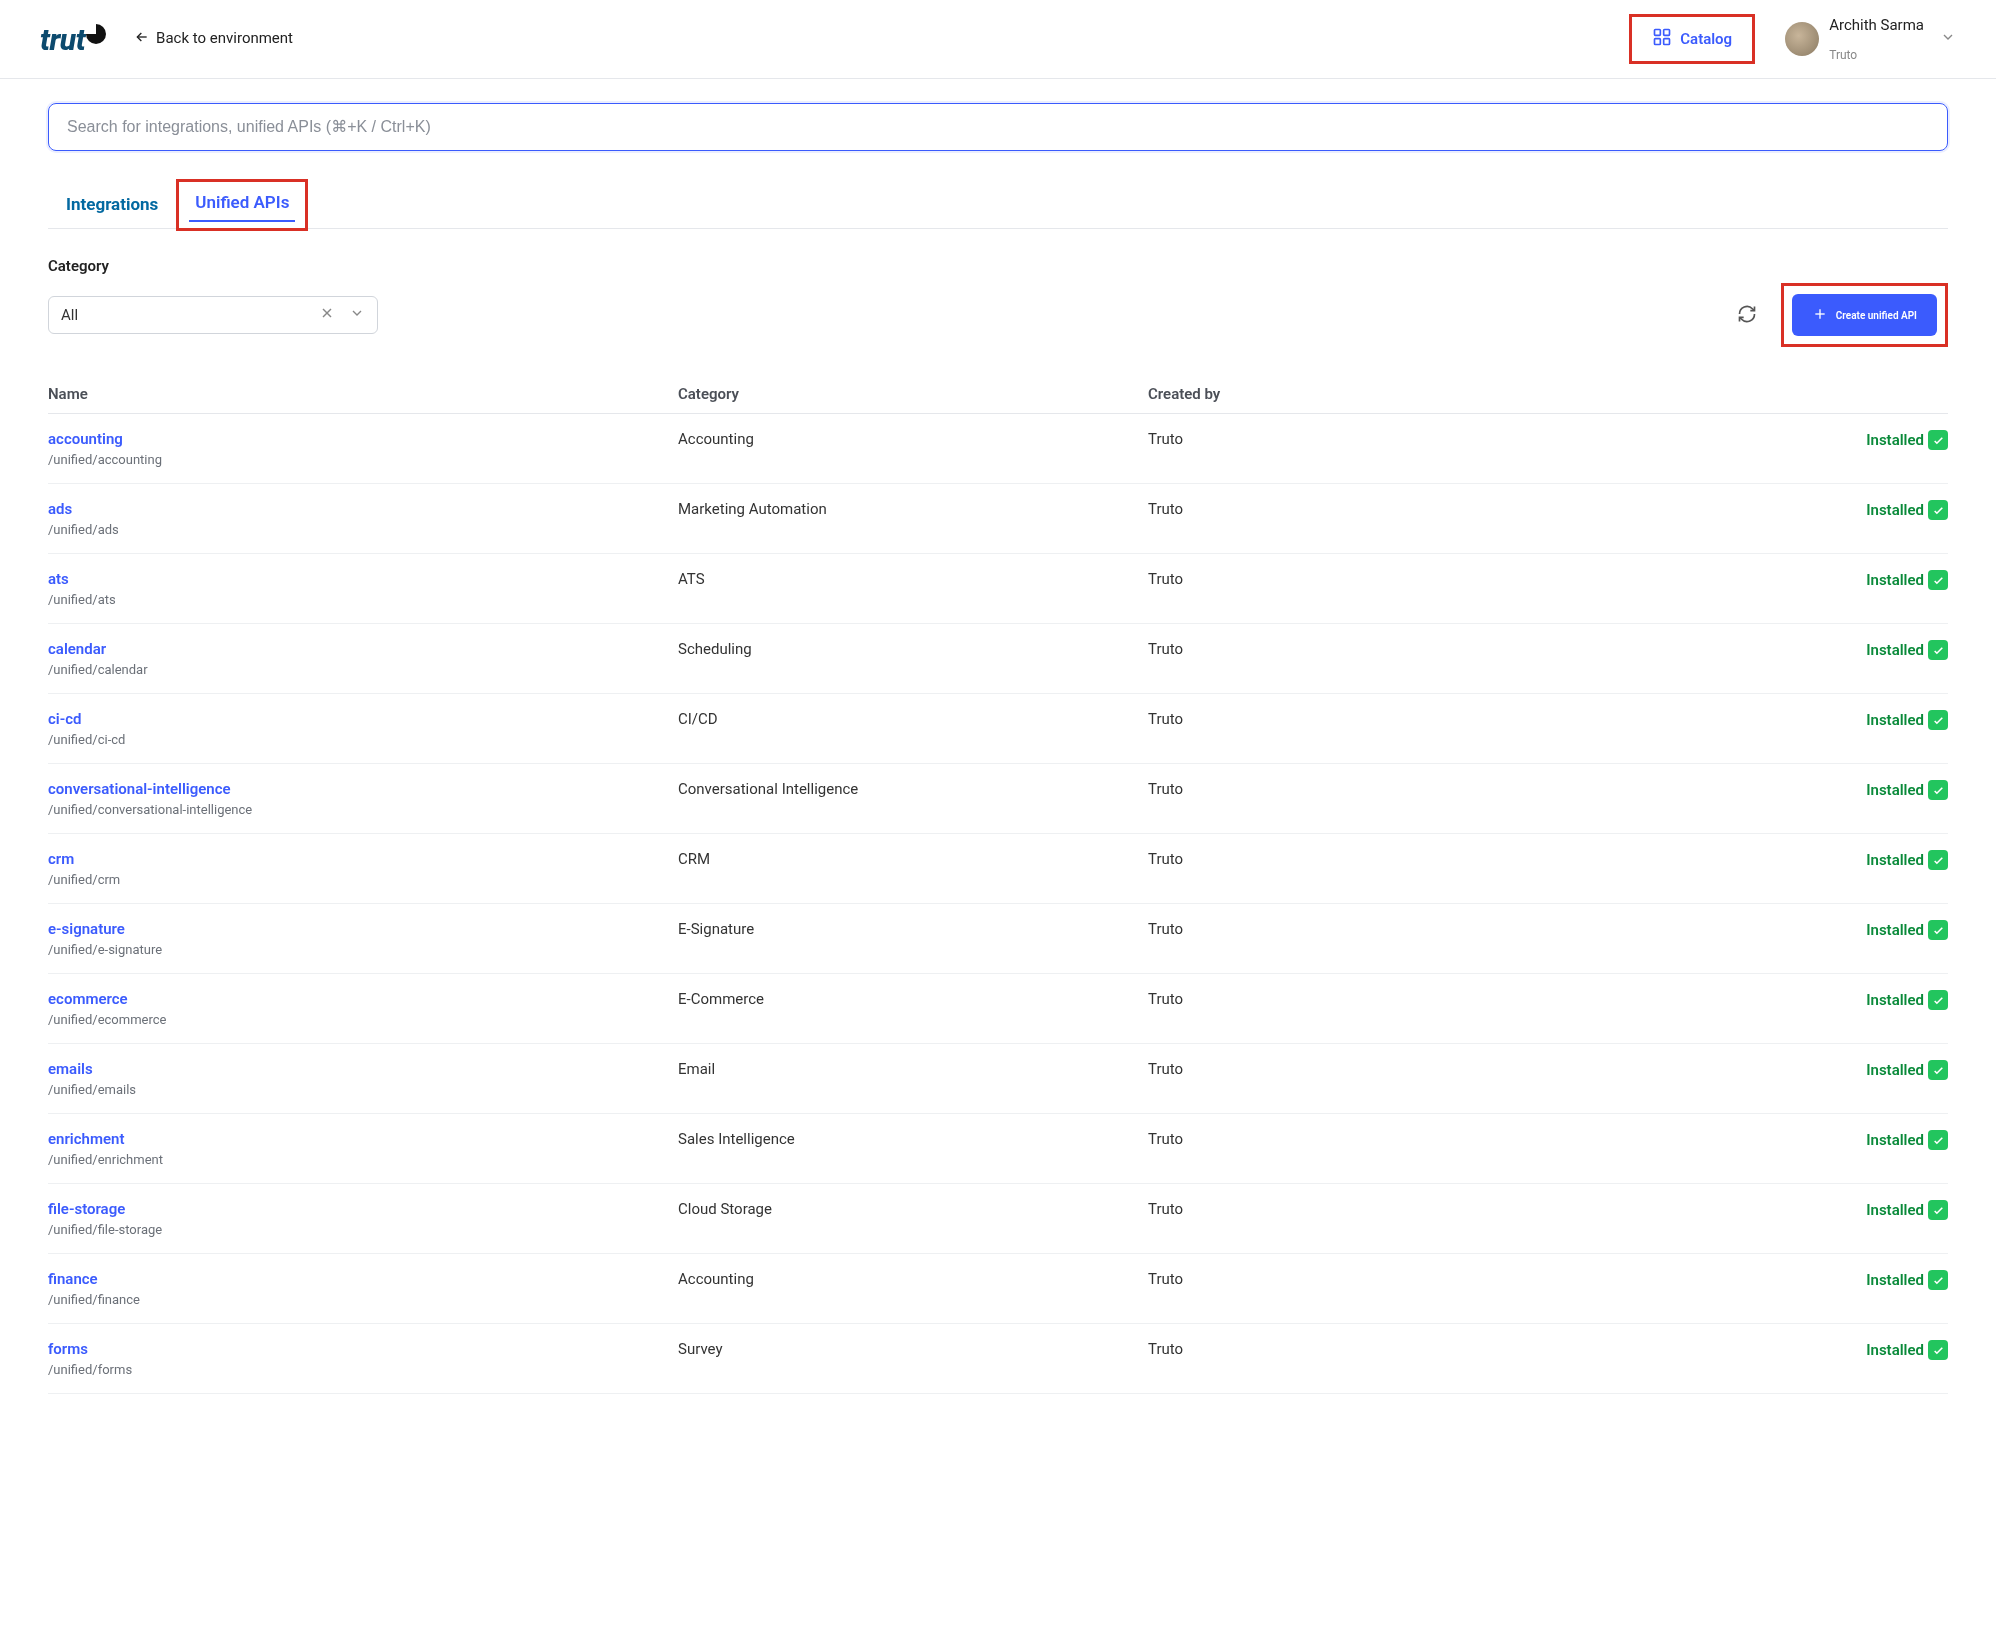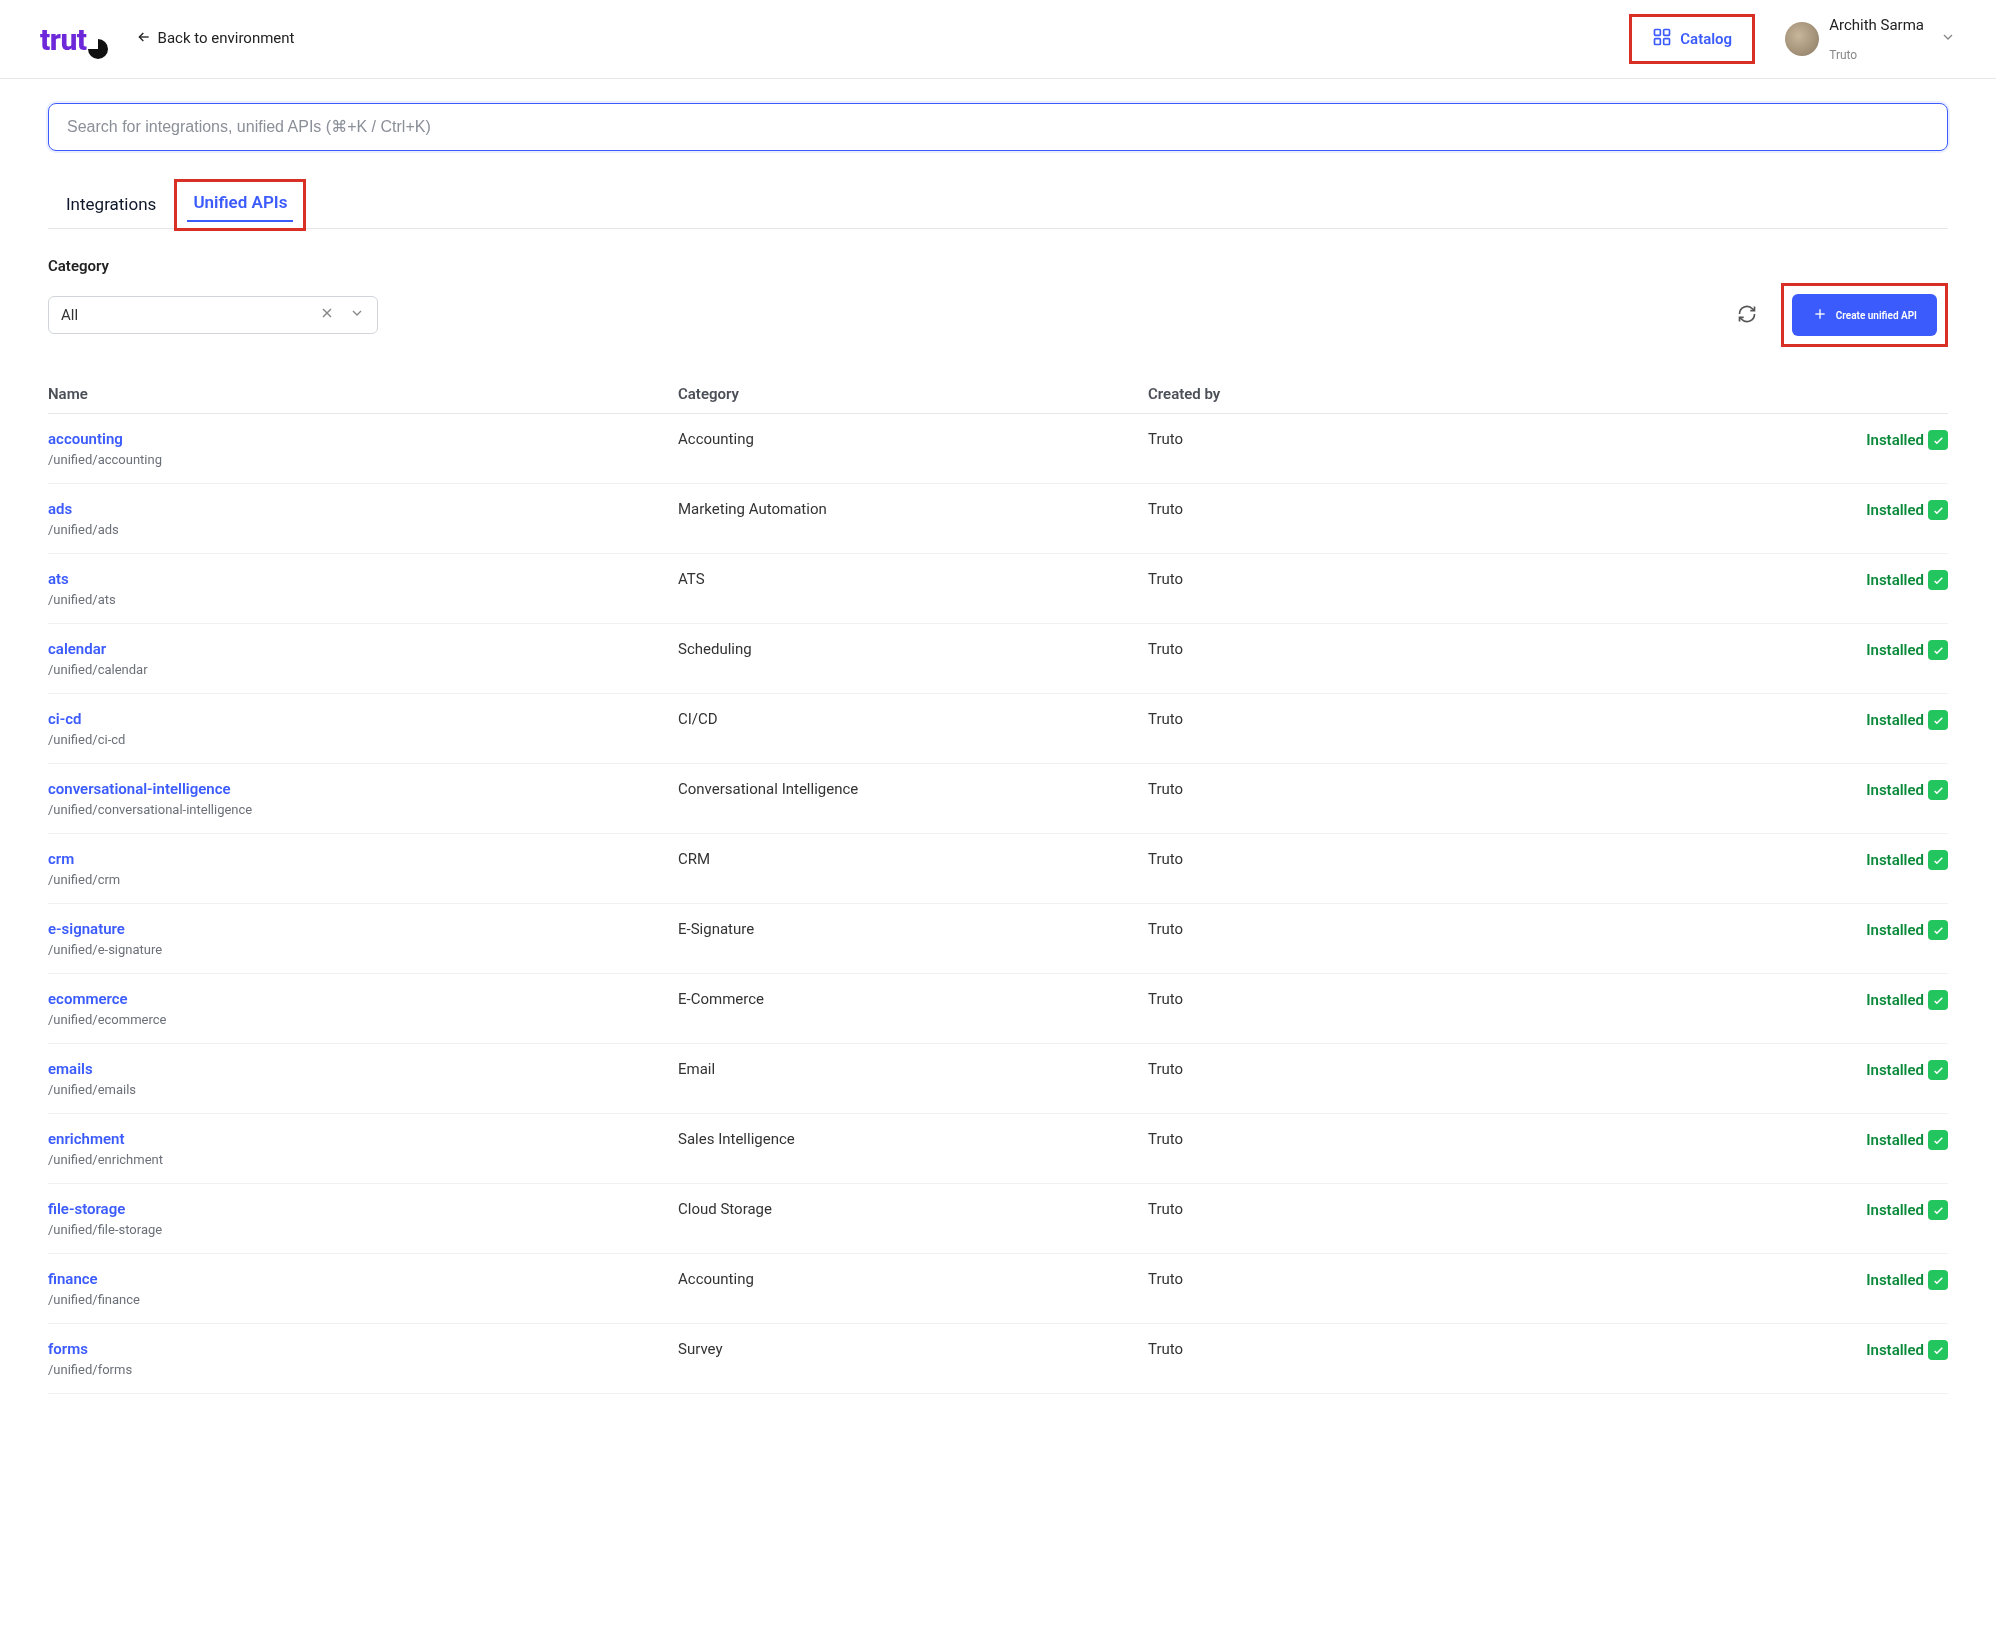--- a/index.html
+++ b/index.html
@@ -14,24 +14,25 @@
   .topbar {
     display: flex;
     align-items: center;
     padding: 14px 40px;
     border-bottom: 1px solid #e5e7eb;
   }
   .logo {
     font-size: 30px;
     font-weight: 800;
     letter-spacing: -0.5px;
-    color: #6d28d9;
+    color: #0c4a6e;
     margin-right: 28px;
     display: flex;
-    align-items: flex-end;
+    align-items: flex-start;
+    font-style: italic;
   }
   .logo-o {
     display:inline-block;
     width: 20px; height:20px;
     border-radius:50%;
     background: conic-gradient(#111 0 75%, transparent 75% 100%);
     margin-left:1px;
     position:relative;
     top:2px;
   }
@@ -88,22 +89,23 @@
   
   .tabs {
     display:flex; align-items:flex-end;
     border-bottom:1px solid #e5e7eb;
     gap:0;
     margin-bottom:28px;
   }
   .tab {
     padding:10px 18px 14px;
     font-size:17px;
-    color:#0f172a;
+    color:#0369a1;
     cursor:pointer;
+    font-weight:bold;
   }
   .tab.active {
     color:#3b5bfd; font-weight:600;
     border-bottom:2px solid #3b5bfd;
   }
   .highlight-tab {
     border:3px solid #d93025;
     padding:6px 10px 6px;
     margin-bottom:-3px;
   }

